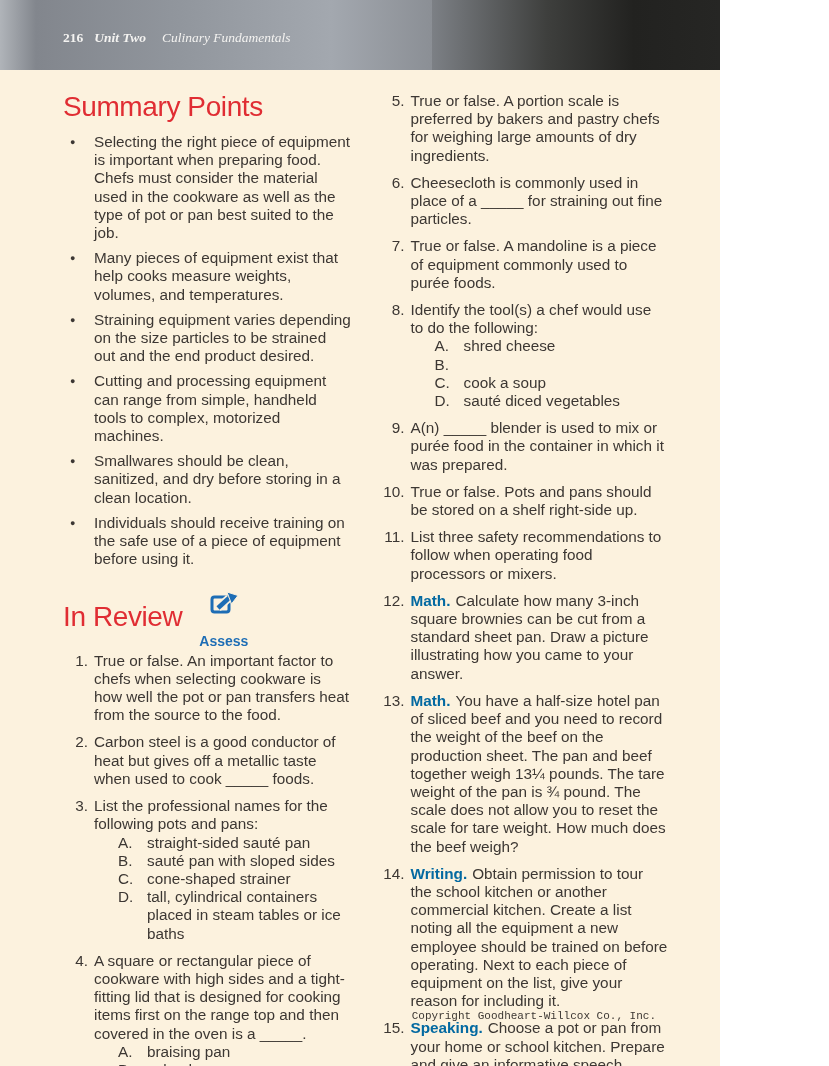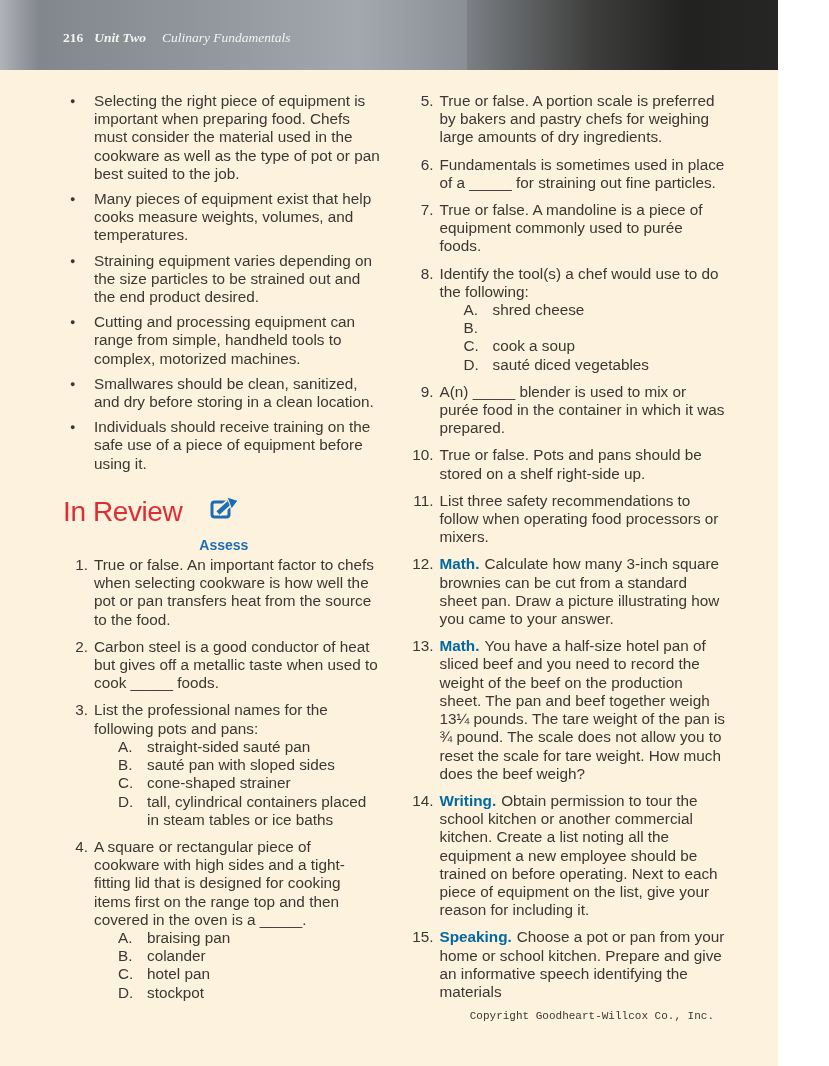--- a/index.html
+++ b/index.html
@@ -1,17 +1,17 @@
 <!DOCTYPE html>
 <html><head>
 <meta charset="utf-8">
 <style>
   html,body { margin:0; padding:0; }
   .page {
-    position:relative; width:778px; height:1066px;
+    position:relative; width:720px; height:1066px;
     background:#fcf2de; overflow:hidden;
     font-family:"Liberation Sans", sans-serif;
     color:#3c3733; font-size:15.3px; line-height:18.2px;
   }
   .page-header {
     height:70px; box-sizing:border-box;
     background:linear-gradient(90deg,#b0b4b9 0%,#82868d 5%,#91969d 25%,#a3a8af 46%,#8b8f95 60%,#45464400 0),
                linear-gradient(90deg,#b0b4b9 0%,#82868d 5%,#91969d 25%,#a3a8af 46%,#84888e 58%,#3e3f3d 76%,#222220 88%,#262624 100%);
     display:flex; align-items:center; padding:6px 0 0 63px;
     font-family:"Liberation Serif", serif; color:#f4f3f1; font-size:13.5px;
@@ -20,21 +20,21 @@
   .unit-label { font-style:italic; font-weight:bold; margin-right:16px; }
   .unit-title { font-style:italic; }
 
   .content { display:flex; gap:28px; padding:22px 52px 0 63px; box-sizing:border-box; }
   .col { width:342px; }
 
   h1.heading {
     margin:0 0 11px 0; font-weight:400; font-size:28px; line-height:30px;
     color:#e02d33; letter-spacing:-0.4px;
   }
-  .heading-row { display:flex; align-items:flex-start; margin:24px 0 11px 0; }
+  .heading-row { display:flex; align-items:center; margin:24px 0 11px 0; }
   .heading-row h1 { margin:0; }
 
   .assess { display:flex; flex-direction:column; align-items:center; margin-left:17px; margin-bottom:-5px; cursor:pointer; }
   .assess-label { font-size:14px; font-weight:bold; color:#1d6db5; margin-top:16px; line-height:10px; }
 
   .bullet-item { display:flex; margin-bottom:7px; }
   .bullet-mark { width:31px; padding-left:7px; box-sizing:border-box; font-size:9px; line-height:18.2px; }
   .bullet-text { flex:1; }
 
   .q { display:flex; margin-bottom:9px; }
@@ -54,20 +54,21 @@
 
   <header class="page-header">
     <span class="page-num">216</span>
     <span class="unit-label">Unit Two</span>
     <span class="unit-title">Culinary Fundamentals</span>
   </header>
 
   <main class="content">
 
     <section class="col">
+      <h1 class="heading">Summary Points</h1>
 
       <div>
         <div class="bullet-item">
           <span class="bullet-mark">●</span>
           <span class="bullet-text">Selecting the right piece of equipment is important when preparing food. Chefs must consider the material used in the cookware as well as the type of pot or pan best suited to the job.</span>
         </div>
         <div class="bullet-item">
           <span class="bullet-mark">●</span>
           <span class="bullet-text">Many pieces of equipment exist that help cooks measure weights, volumes, and temperatures.</span>
         </div>
@@ -161,21 +162,21 @@
     </section>
 
     <section class="col">
       <div>
         <div class="q">
           <span class="qnum">5.</span>
           <div class="qbody"><span>True or false. A portion scale is preferred by bakers and pastry chefs for weighing large amounts of dry ingredients.</span></div>
         </div>
         <div class="q">
           <span class="qnum">6.</span>
-          <div class="qbody"><span>Fundamentals is sometimes used in place of a _____ for straining out fine particles.</span></div>
+          <div class="qbody"><span>Cheesecloth is commonly used in place of a _____ for straining out fine particles.</span></div>
         </div>
         <div class="q">
           <span class="qnum">7.</span>
           <div class="qbody"><span>True or false. A mandoline is a piece of equipment commonly used to purée foods.</span></div>
         </div>
         <div class="q">
           <span class="qnum">8.</span>
           <div class="qbody">
             <div>Identify the tool(s) a chef would use to do the following:</div>
             <div class="sub">

